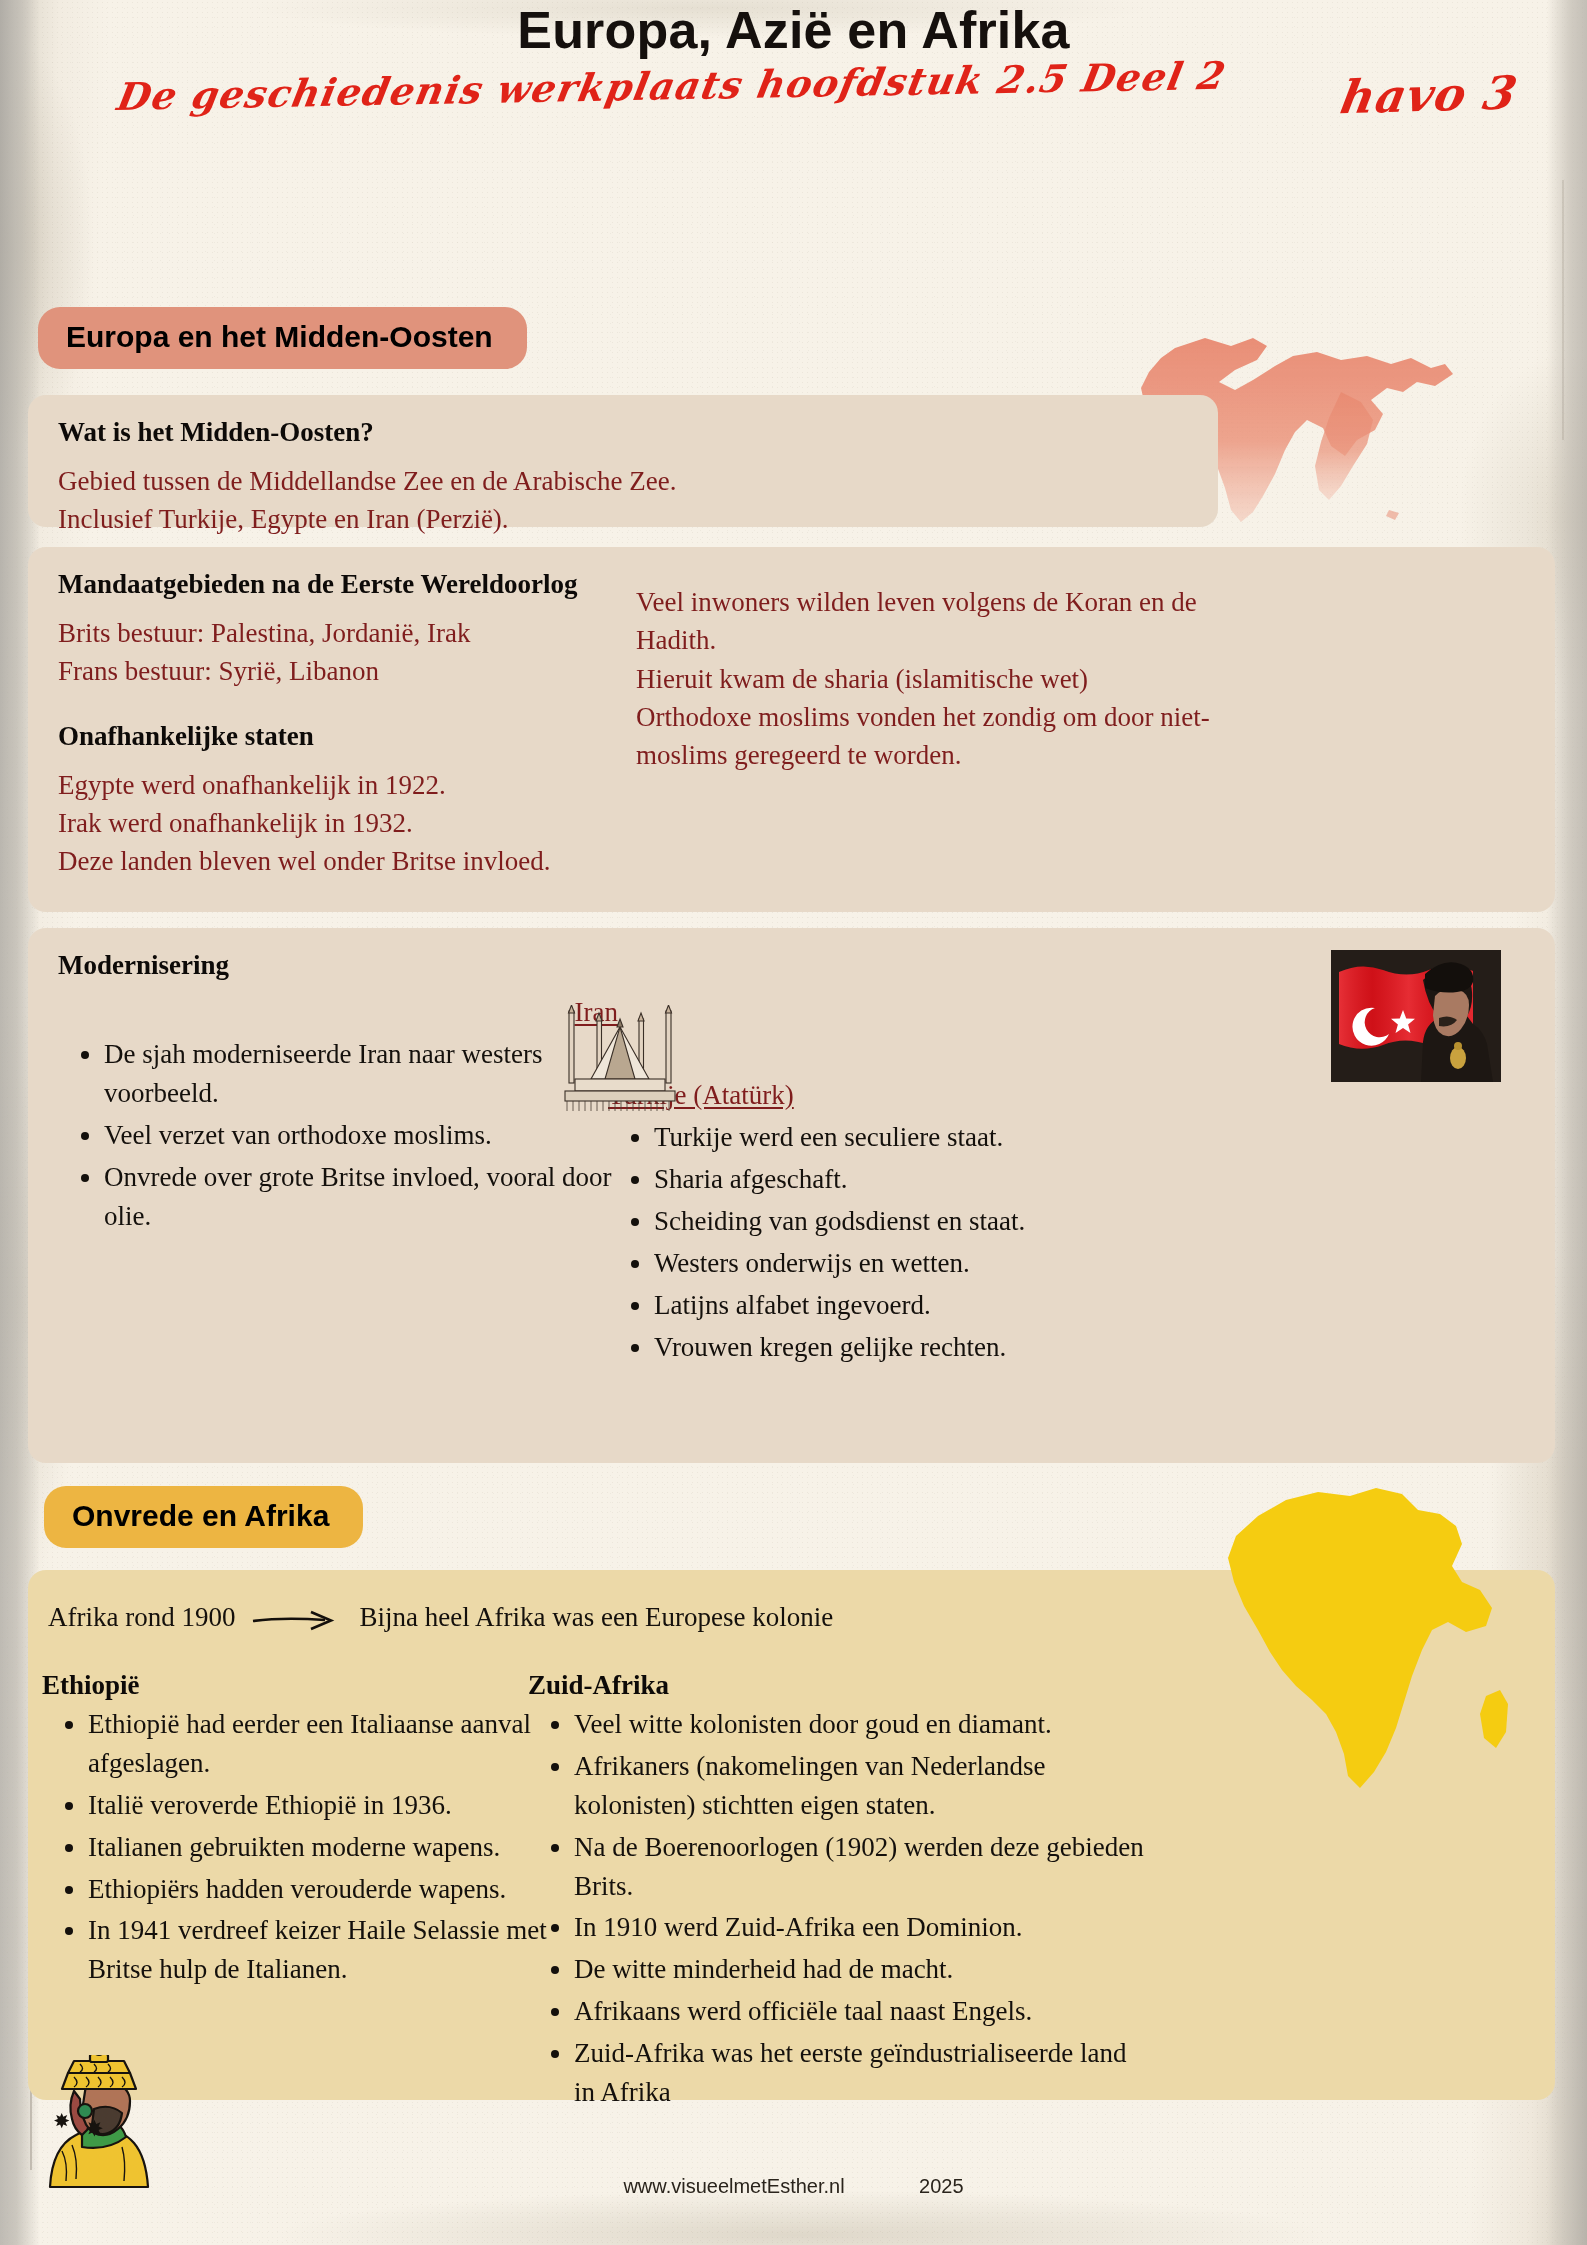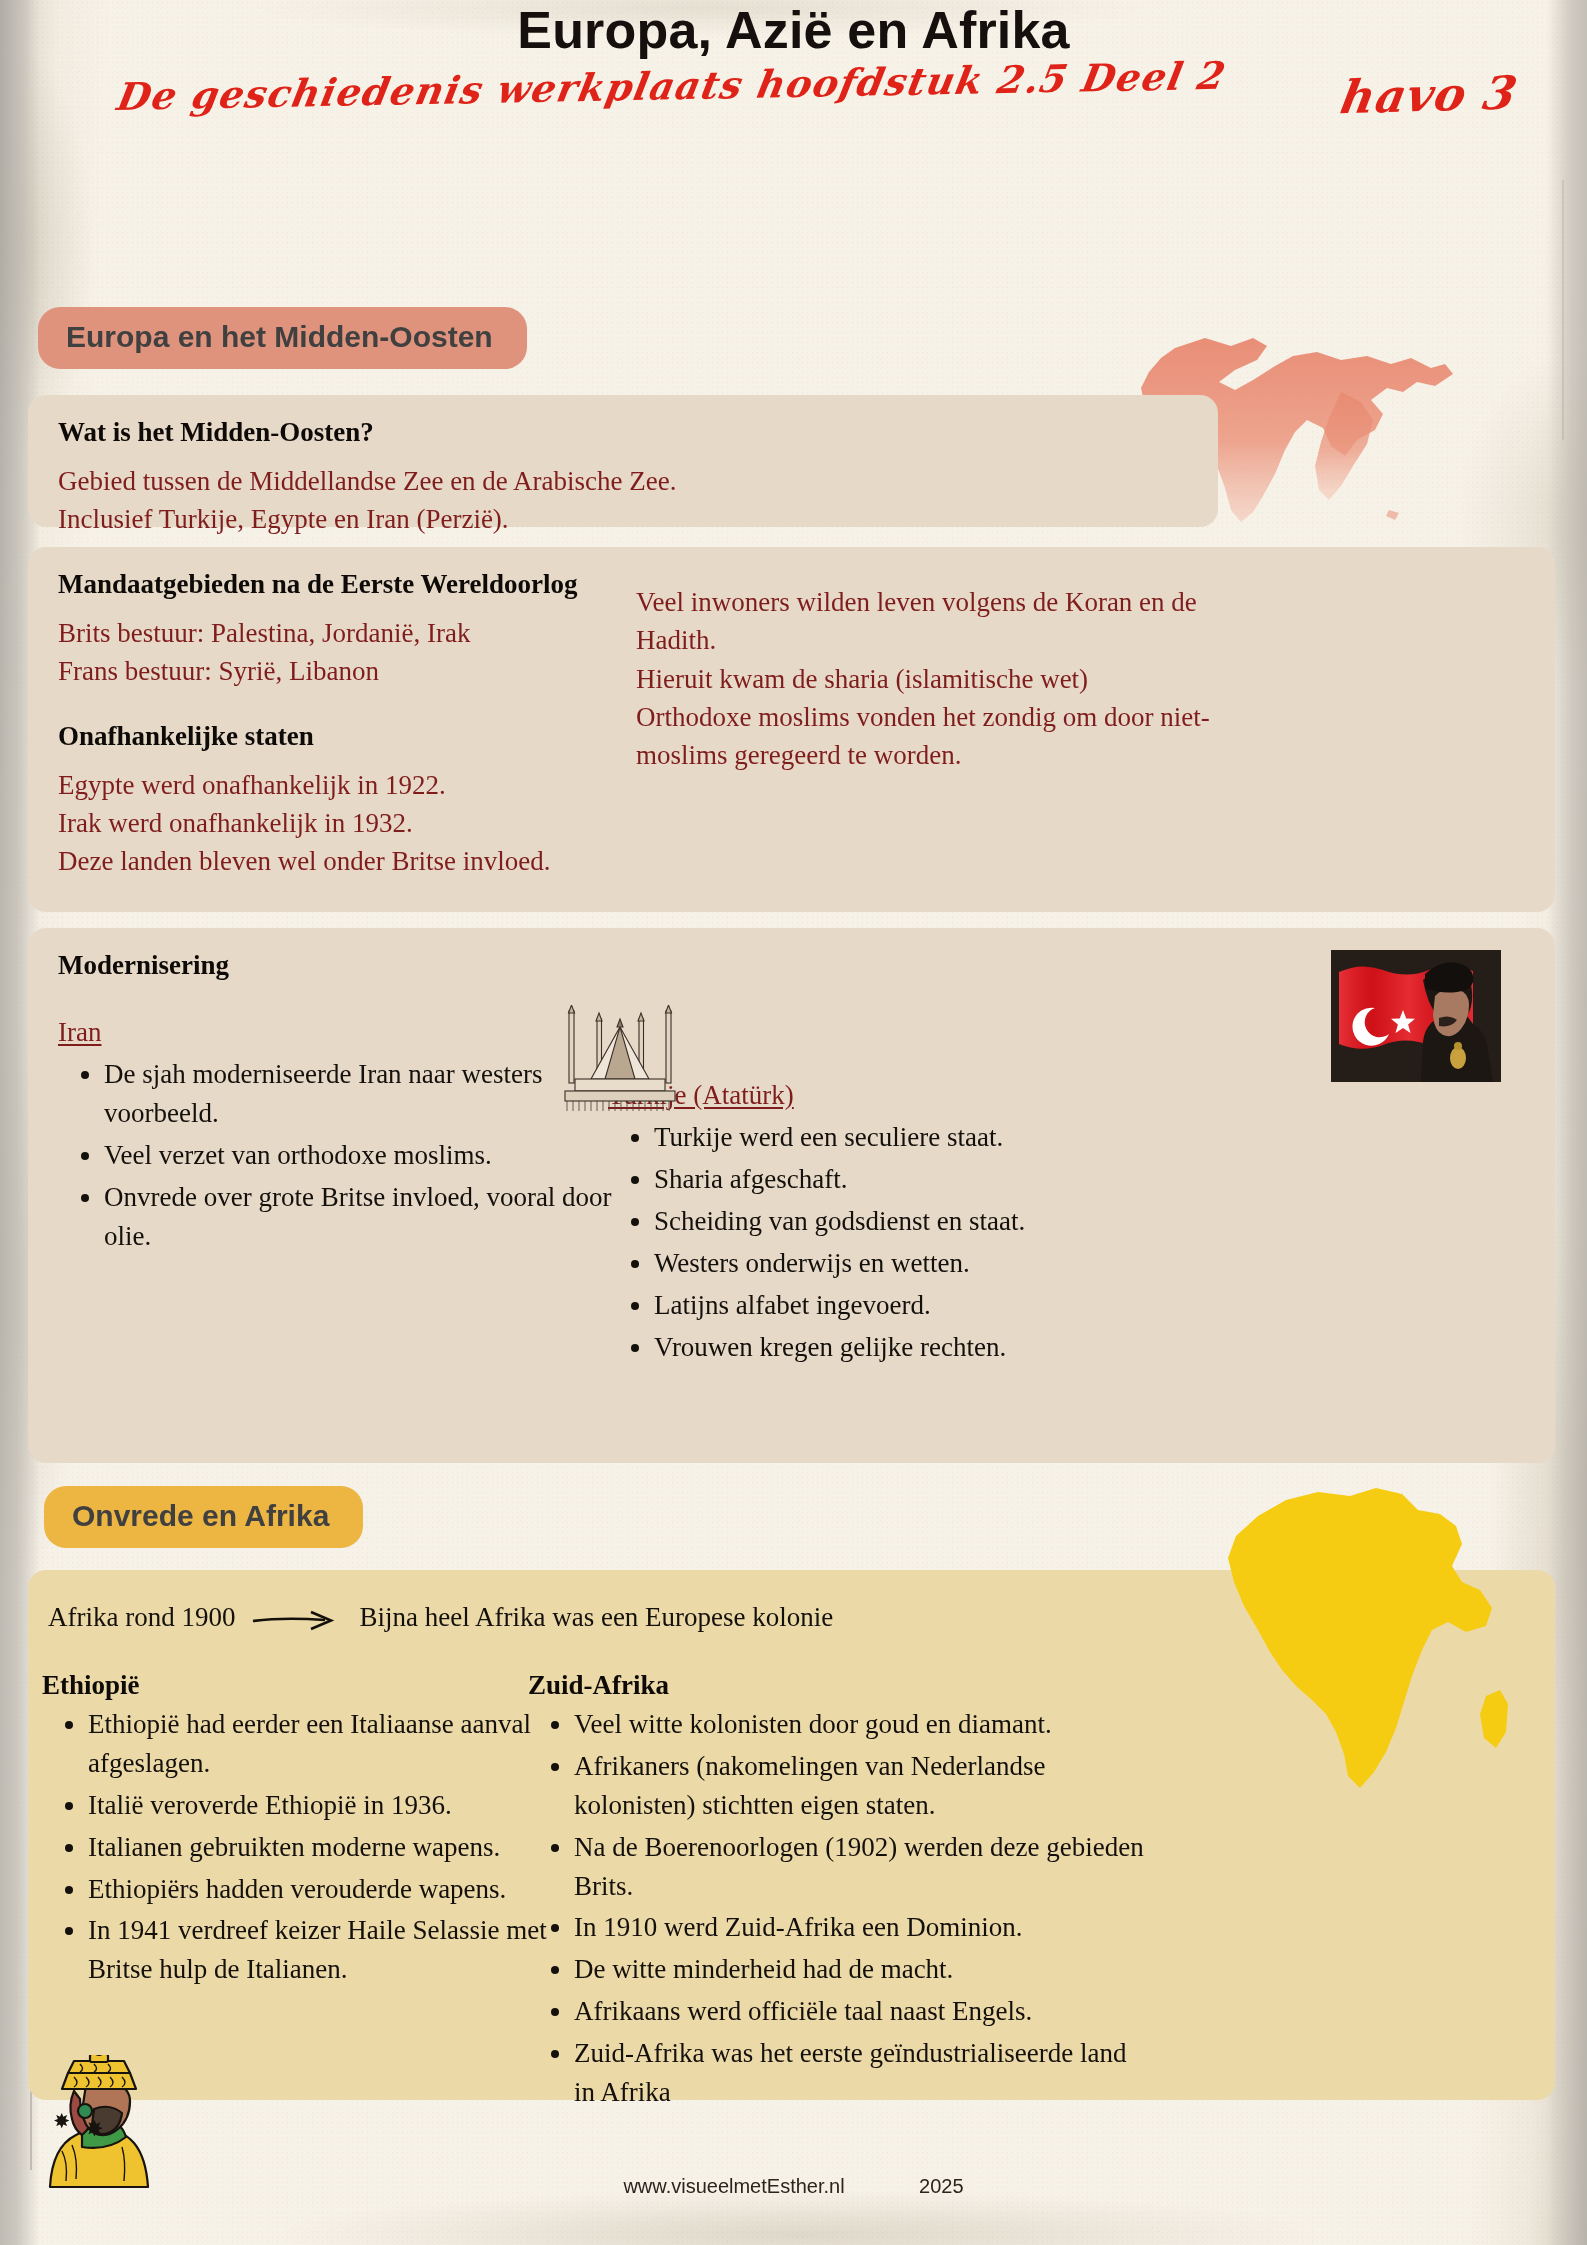--- a/index.html
+++ b/index.html
@@ -67,21 +67,21 @@
   .mosque{position:absolute;left:553px;top:1005px;width:135px;height:110px;z-index:8;}
   .ataturk{
     position:absolute;left:1331px;top:950px;width:170px;height:132px;z-index:9;
     box-shadow:0 0 0 0 transparent;overflow:hidden;background:#1c1714;
   }
   .selassie{position:absolute;left:38px;top:2055px;width:130px;height:135px;z-index:10;}
 
   
   .pill{
     display:inline-block;border-radius:22px;padding:13px 34px 15px 28px;
-    font-size:30px;font-weight:bold;color:#404040;
+    font-size:30px;font-weight:bold;color:#000000;
   }
   .pill.me{background:#e0937c;}
   .pill.af{background:#edb542;}
 
   
   .card{border-radius:18px;background:#e7d9c8;position:relative;z-index:6;font-family:Liberation Serif, serif;}
   .card.af{background:#ecd9a8;}
 
   h3.sub{font-size:27px;font-weight:bold;color:#0d0a08;margin:0;}
   p.txt{font-size:27px;color:#7f1d1d;margin:0;line-height:1.42;}
@@ -165,21 +165,21 @@
       <div id="c2r">
         <p class="txt" style="margin-top:14px;">Veel inwoners wilden leven volgens de Koran en de Hadith.</p>
         <p class="txt">Hieruit kwam de sharia (islamitische wet)</p>
         <p class="txt">Orthodoxe moslims vonden het zondig om door niet-moslims geregeerd te worden.</p>
       </div>
     </div>
 
     <div class="card" id="card3">
       <div id="c3l">
         <h3 class="sub">Modernisering</h3>
-        <p class="txt u" style="margin-top:32px;">Iran</p>
+        <p class="txt u" style="margin-top:12px;text-align:right;">Iran</p>
         <ul class="bul">
           <li>De sjah moderniseerde Iran naar westers voorbeeld.</li>
           <li>Veel verzet van orthodoxe moslims.</li>
           <li>Onvrede over grote Britse invloed, vooral door olie.</li>
         </ul>
       </div>
       <div id="c3r">
         <p class="txt u">Turkije (Atatürk)</p>
         <ul class="bul">
           <li>Turkije werd een seculiere staat.</li>

